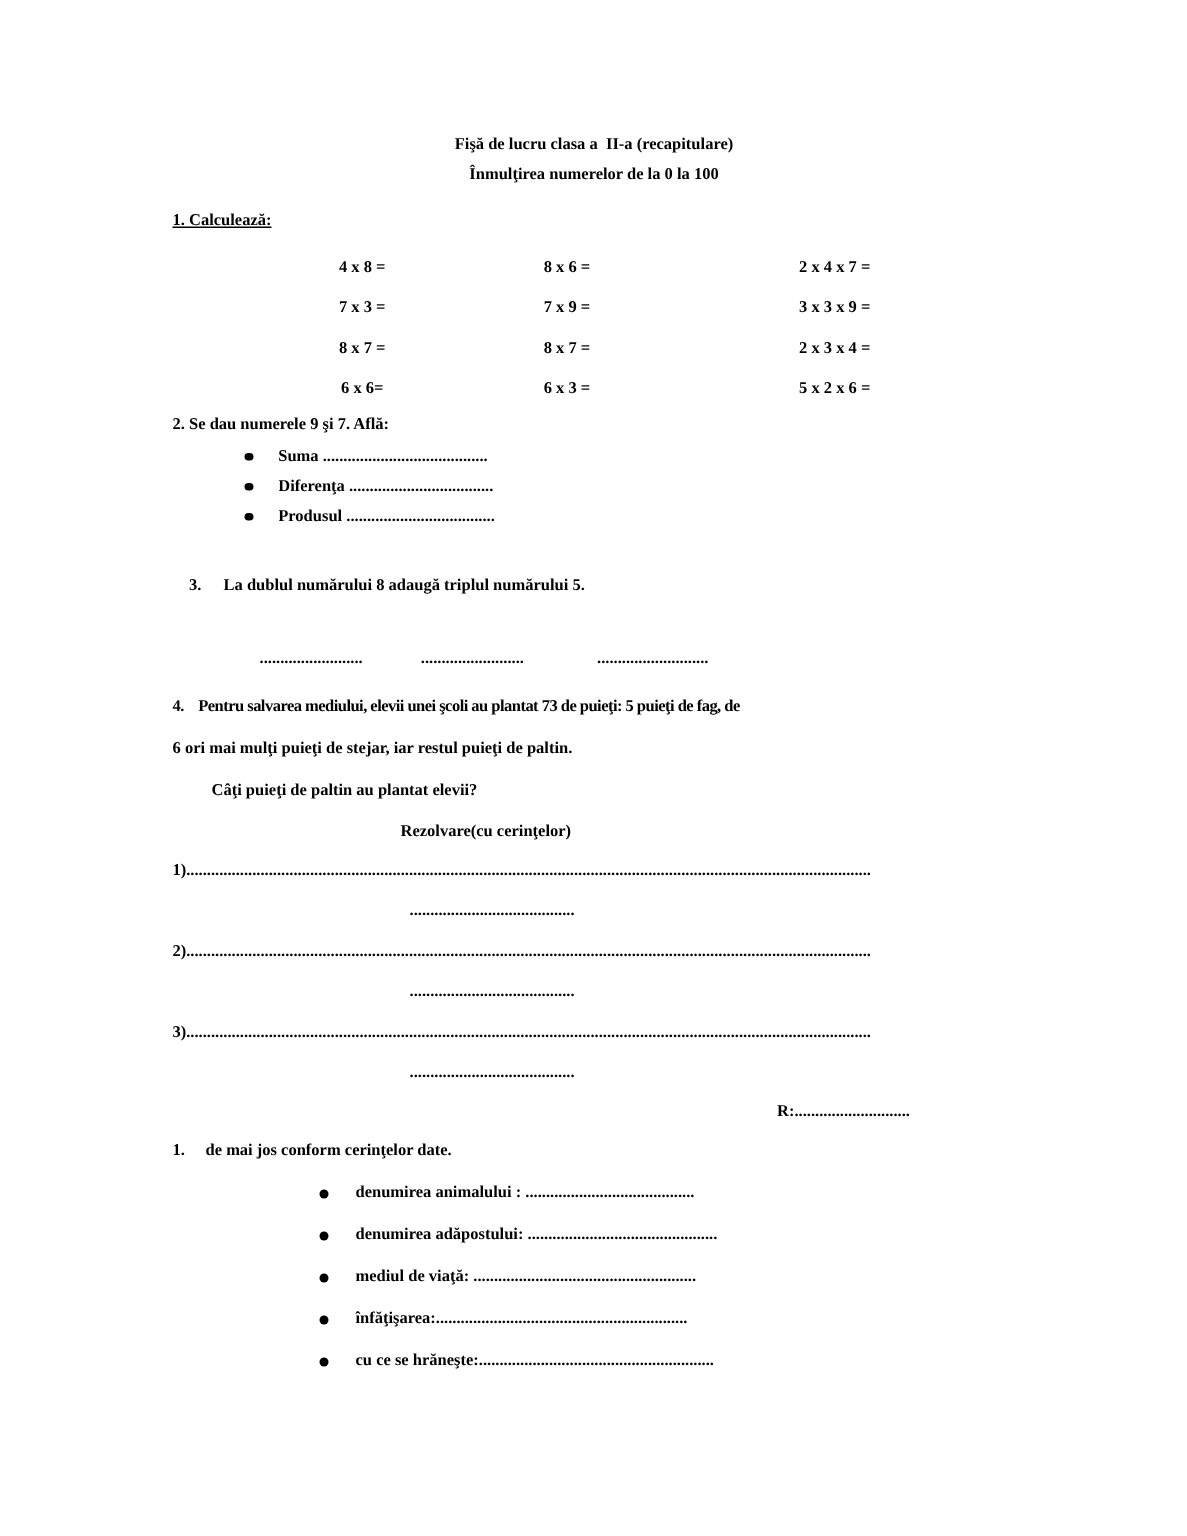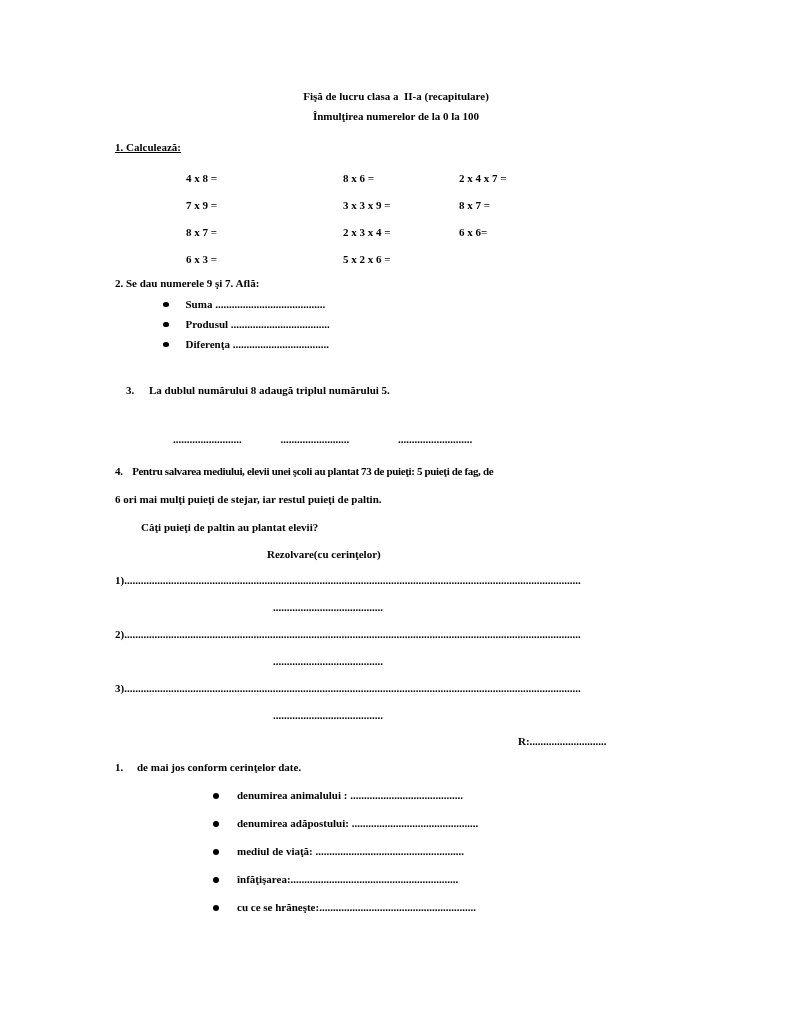--- a/index.html
+++ b/index.html
@@ -14,23 +14,24 @@
     font-weight:bold;
     color:#000;
     font-size:11px;
     overflow:hidden;
   }
   .title{ text-align:center; line-height:20px; white-space:pre; }
   .sec-heading{ line-height:21px; white-space:pre; }
   .sec1-heading{ margin-top:11px;text-decoration:underline; }
 
   .calc-grid{
-    margin-top:7px; margin-left:71px;
+    margin-top:7px; margin-left:48px;
     display:grid;
     grid-template-columns:157px 116px 1fr;
+    text-align:center;
   }
   .calc-cell{ line-height:27px; white-space:pre; }
 
   .bullet-list{ }
   .bullet-item{ display:flex; align-items:baseline; line-height:20px; }
   .sec2-list .bullet-item{ margin-left:48px; }
   .dot-bullet{
     width:5.5px;height:5.5px;border-radius:50%;
     background:#000; flex:0 0 auto;
     align-self:center; margin-top:1px;
@@ -72,44 +73,45 @@
 
   <div class="title">Fişă de lucru clasa a  II-a (recapitulare)</div>
   <div class="title">Înmulţirea numerelor de la 0 la 100</div>
 
   <div class="sec-heading sec1-heading">1. Calculează:</div>
 
   <div class="calc-grid">
     <div class="calc-cell">4 x 8 =</div>
     <div class="calc-cell">8 x 6 =</div>
     <div class="calc-cell">2 x 4 x 7 =</div>
+    <div class="calc-cell">7 x 3 =</div>
     <div class="calc-cell">7 x 9 =</div>
     <div class="calc-cell">3 x 3 x 9 =</div>
     <div class="calc-cell">8 x 7 =</div>
     <div class="calc-cell">8 x 7 =</div>
     <div class="calc-cell">2 x 3 x 4 =</div>
     <div class="calc-cell">6 x 6=</div>
     <div class="calc-cell">6 x 3 =</div>
     <div class="calc-cell">5 x 2 x 6 =</div>
   </div>
 
   <div class="sec-heading">2. Se dau numerele 9 şi 7. Află:</div>
 
   <div class="bullet-list sec2-list">
     <div class="bullet-item">
       <span class="dot-bullet"></span>
       <span class="bullet-text">Suma ........................................</span>
     </div>
     <div class="bullet-item">
       <span class="dot-bullet"></span>
-      <span class="bullet-text">Produsul ....................................</span>
+      <span class="bullet-text">Diferenţa ...................................</span>
     </div>
     <div class="bullet-item">
       <span class="dot-bullet"></span>
-      <span class="bullet-text">Diferenţa ...................................</span>
+      <span class="bullet-text">Produsul ....................................</span>
     </div>
   </div>
 
   <div class="sec3">
     <span class="num">3.</span><span>La dublul numărului 8 adaugă triplul numărului 5.</span>
   </div>
   <div class="sec3-blanks">
     <span class="blank blank-1">.........................</span>
     <span class="blank blank-2">.........................</span>
     <span class="blank blank-3">...........................</span>

